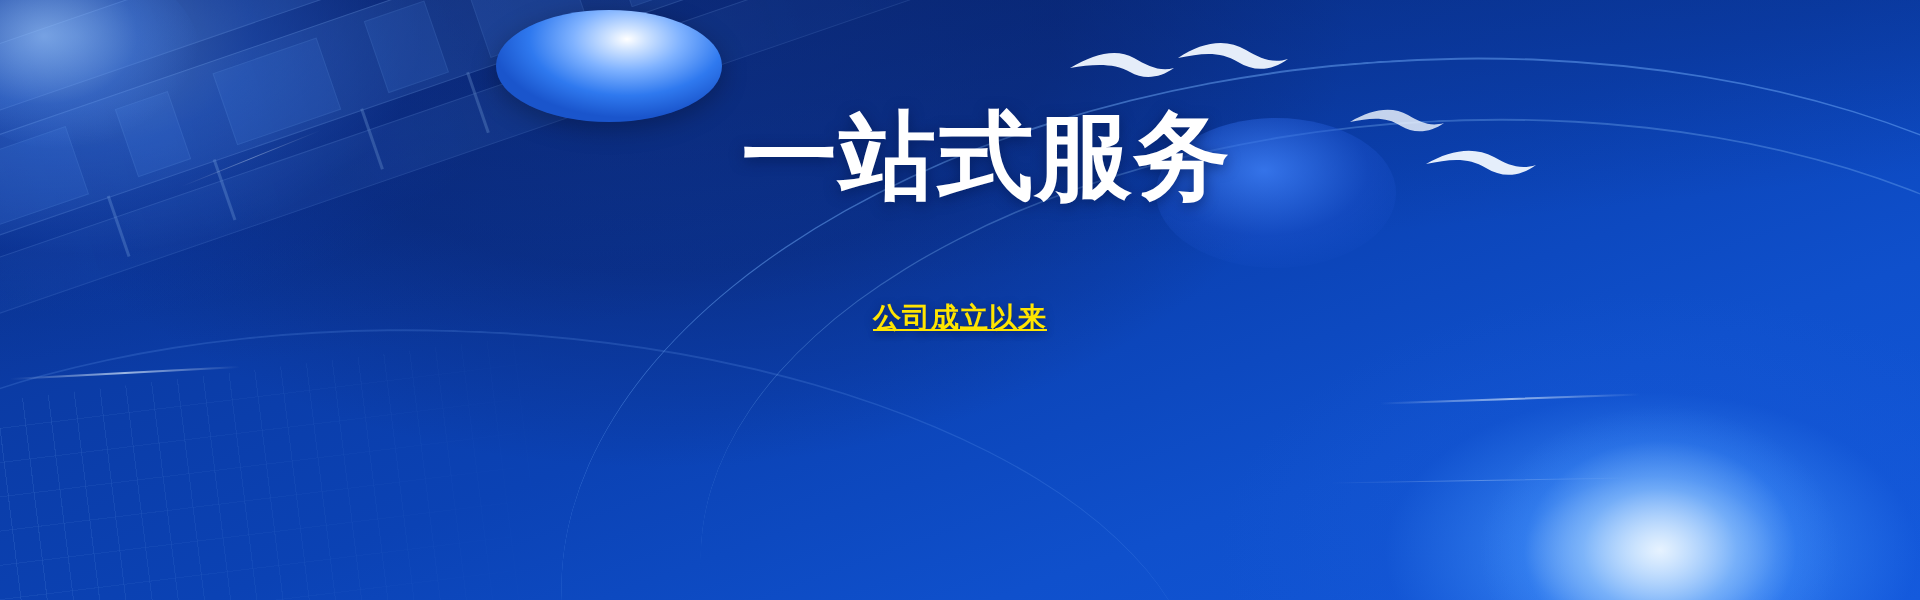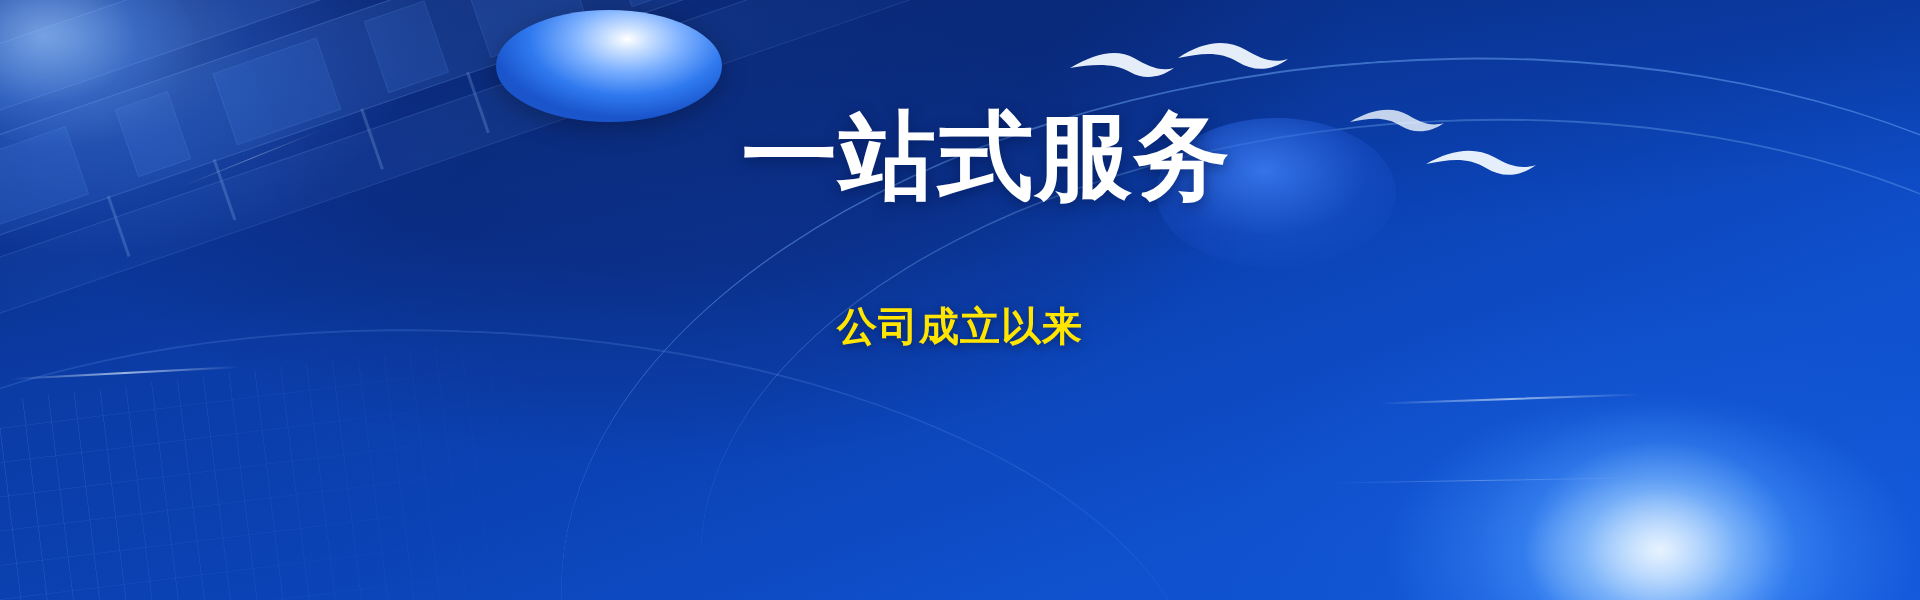--- a/index.html
+++ b/index.html
@@ -185,21 +185,21 @@
     pointer-events:none;
   }
   .sub-line{
     color:#ffe500;
     font-weight:bold;
     line-height:1.32;
     letter-spacing:1px;
     text-shadow:0 2px 9px rgba(0,20,70,.6);
     white-space:nowrap;
   }
-  .sub-line.l1{font-size:40px;}
+  .sub-line.l1{font-size:28px;text-decoration:underline;}
   .sub-line.l2{font-size:44px;}
   .sub-line.l3{font-size:44px;}
 </style>
 </head>
 <body>
 
 <div class="banner">
 
   <div class="sweep"></div>
   <div class="arc one"></div>

